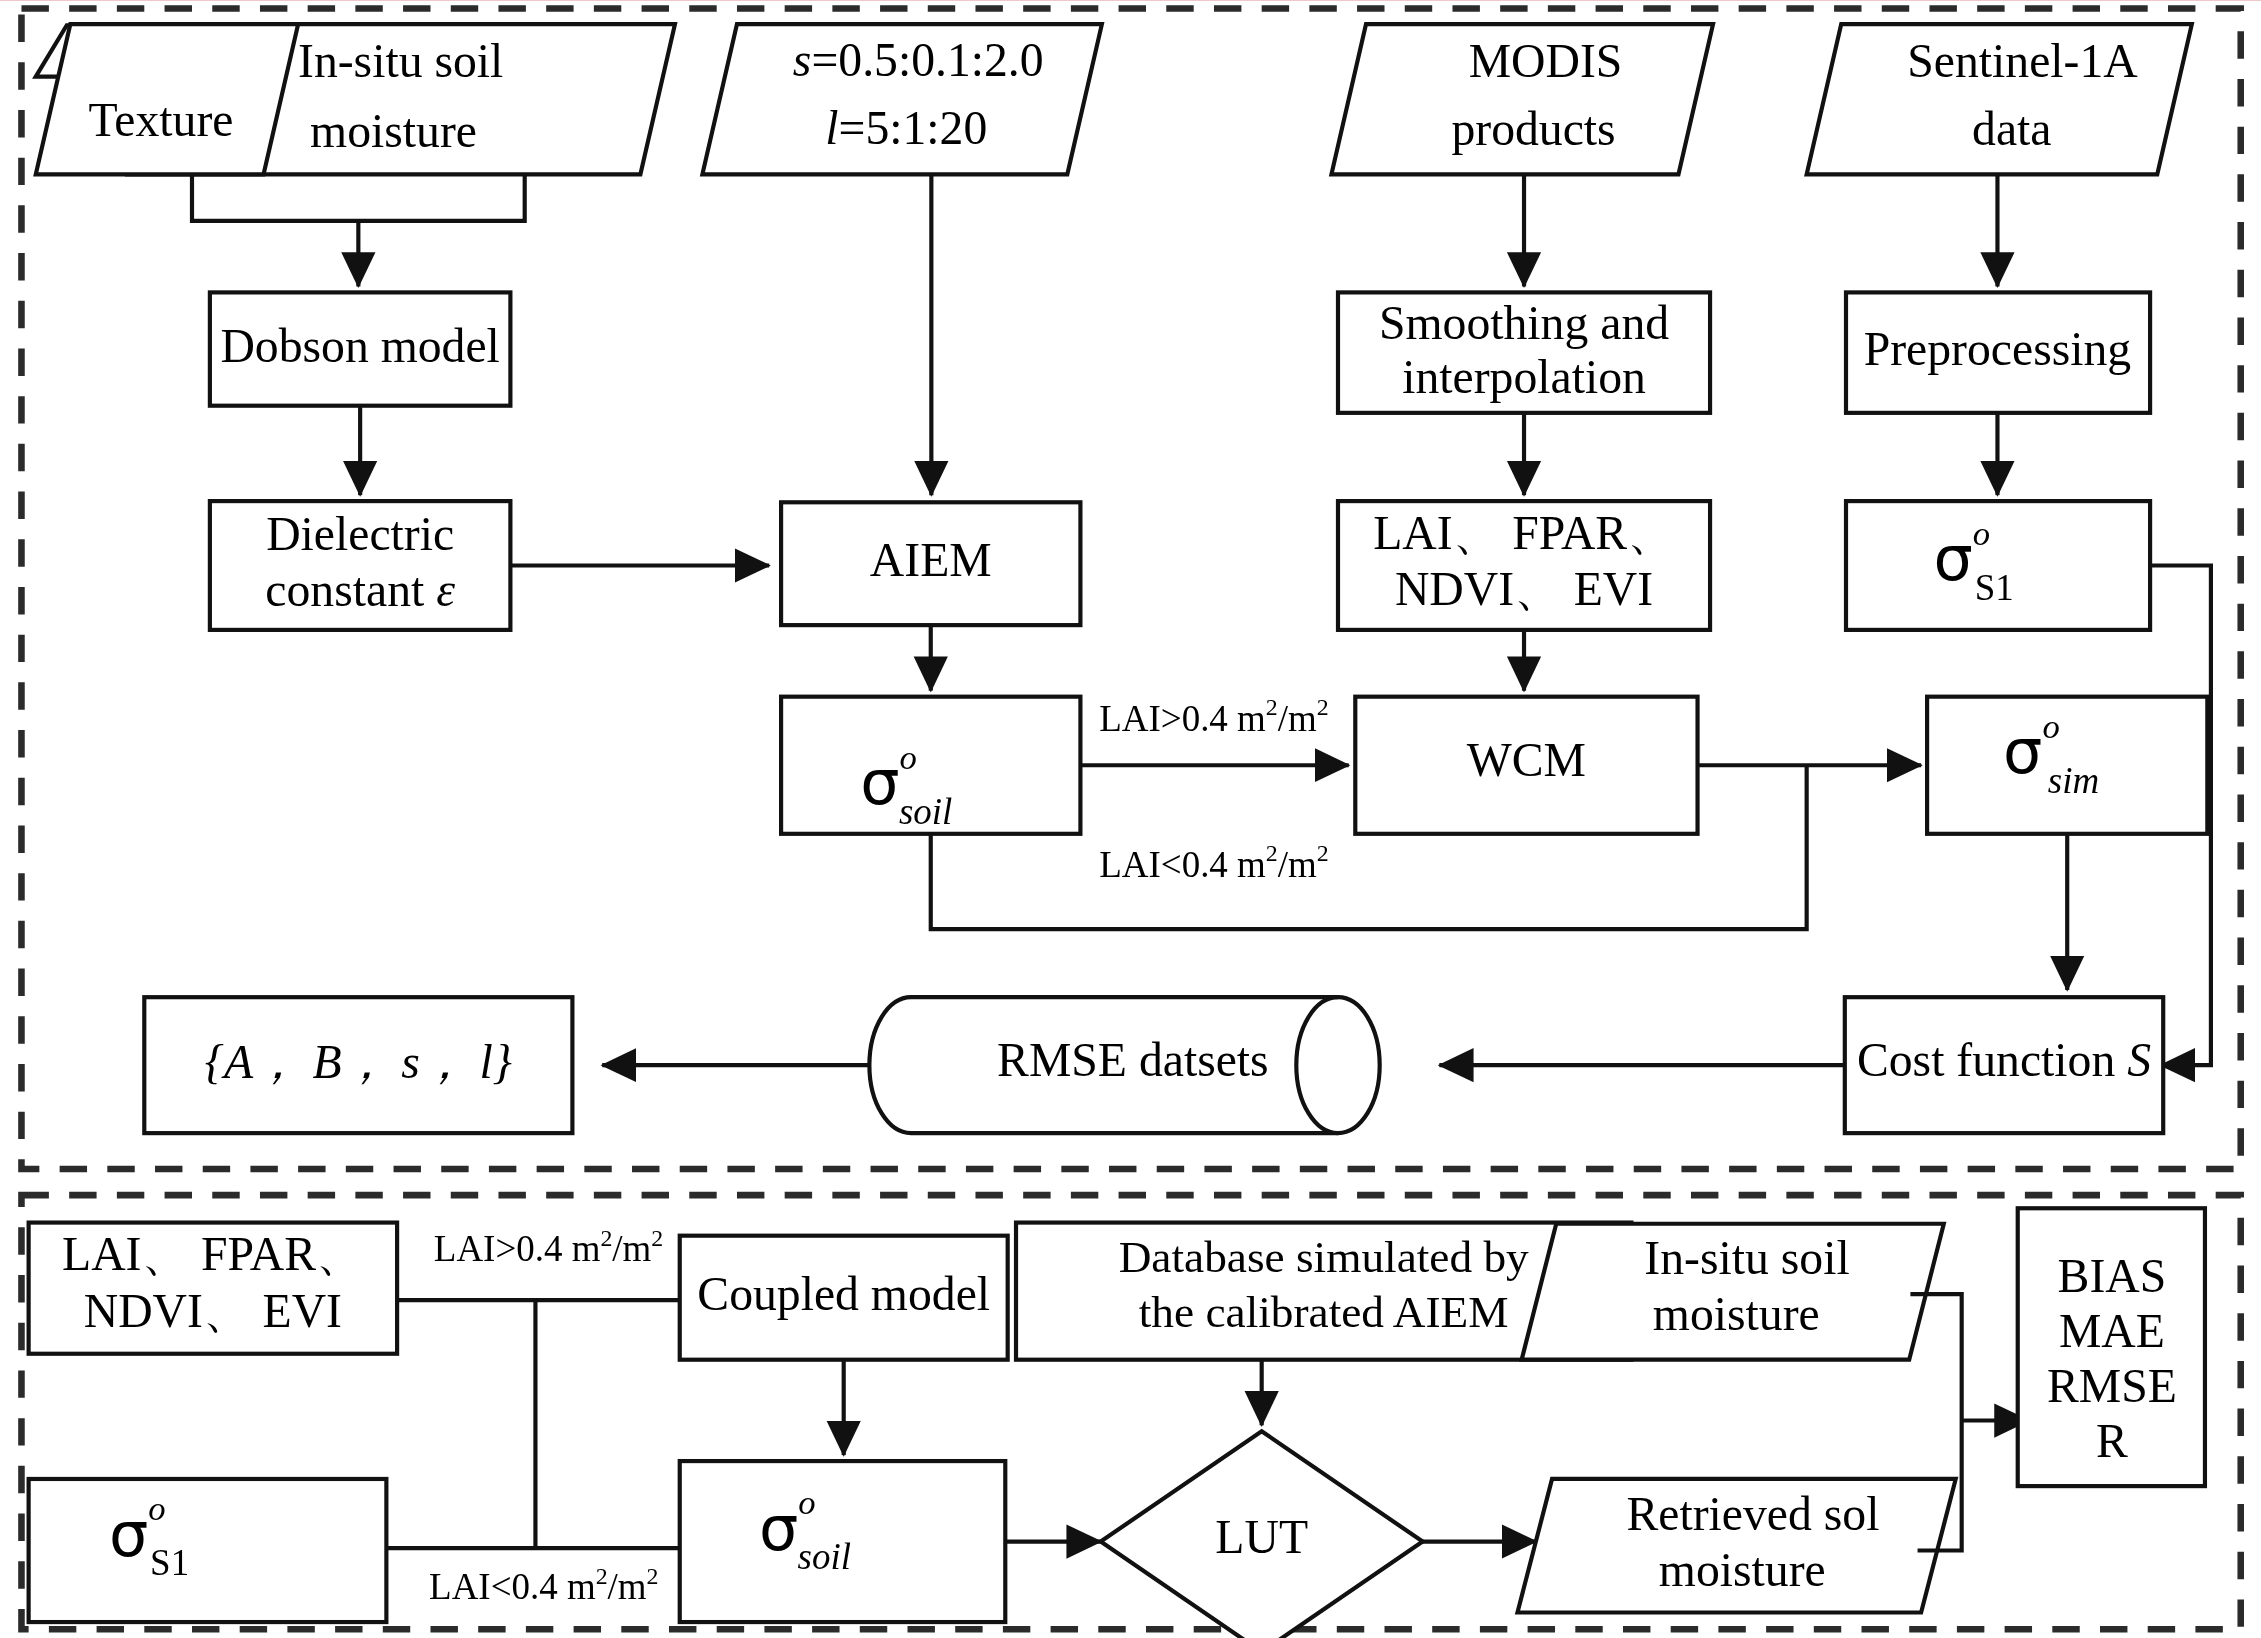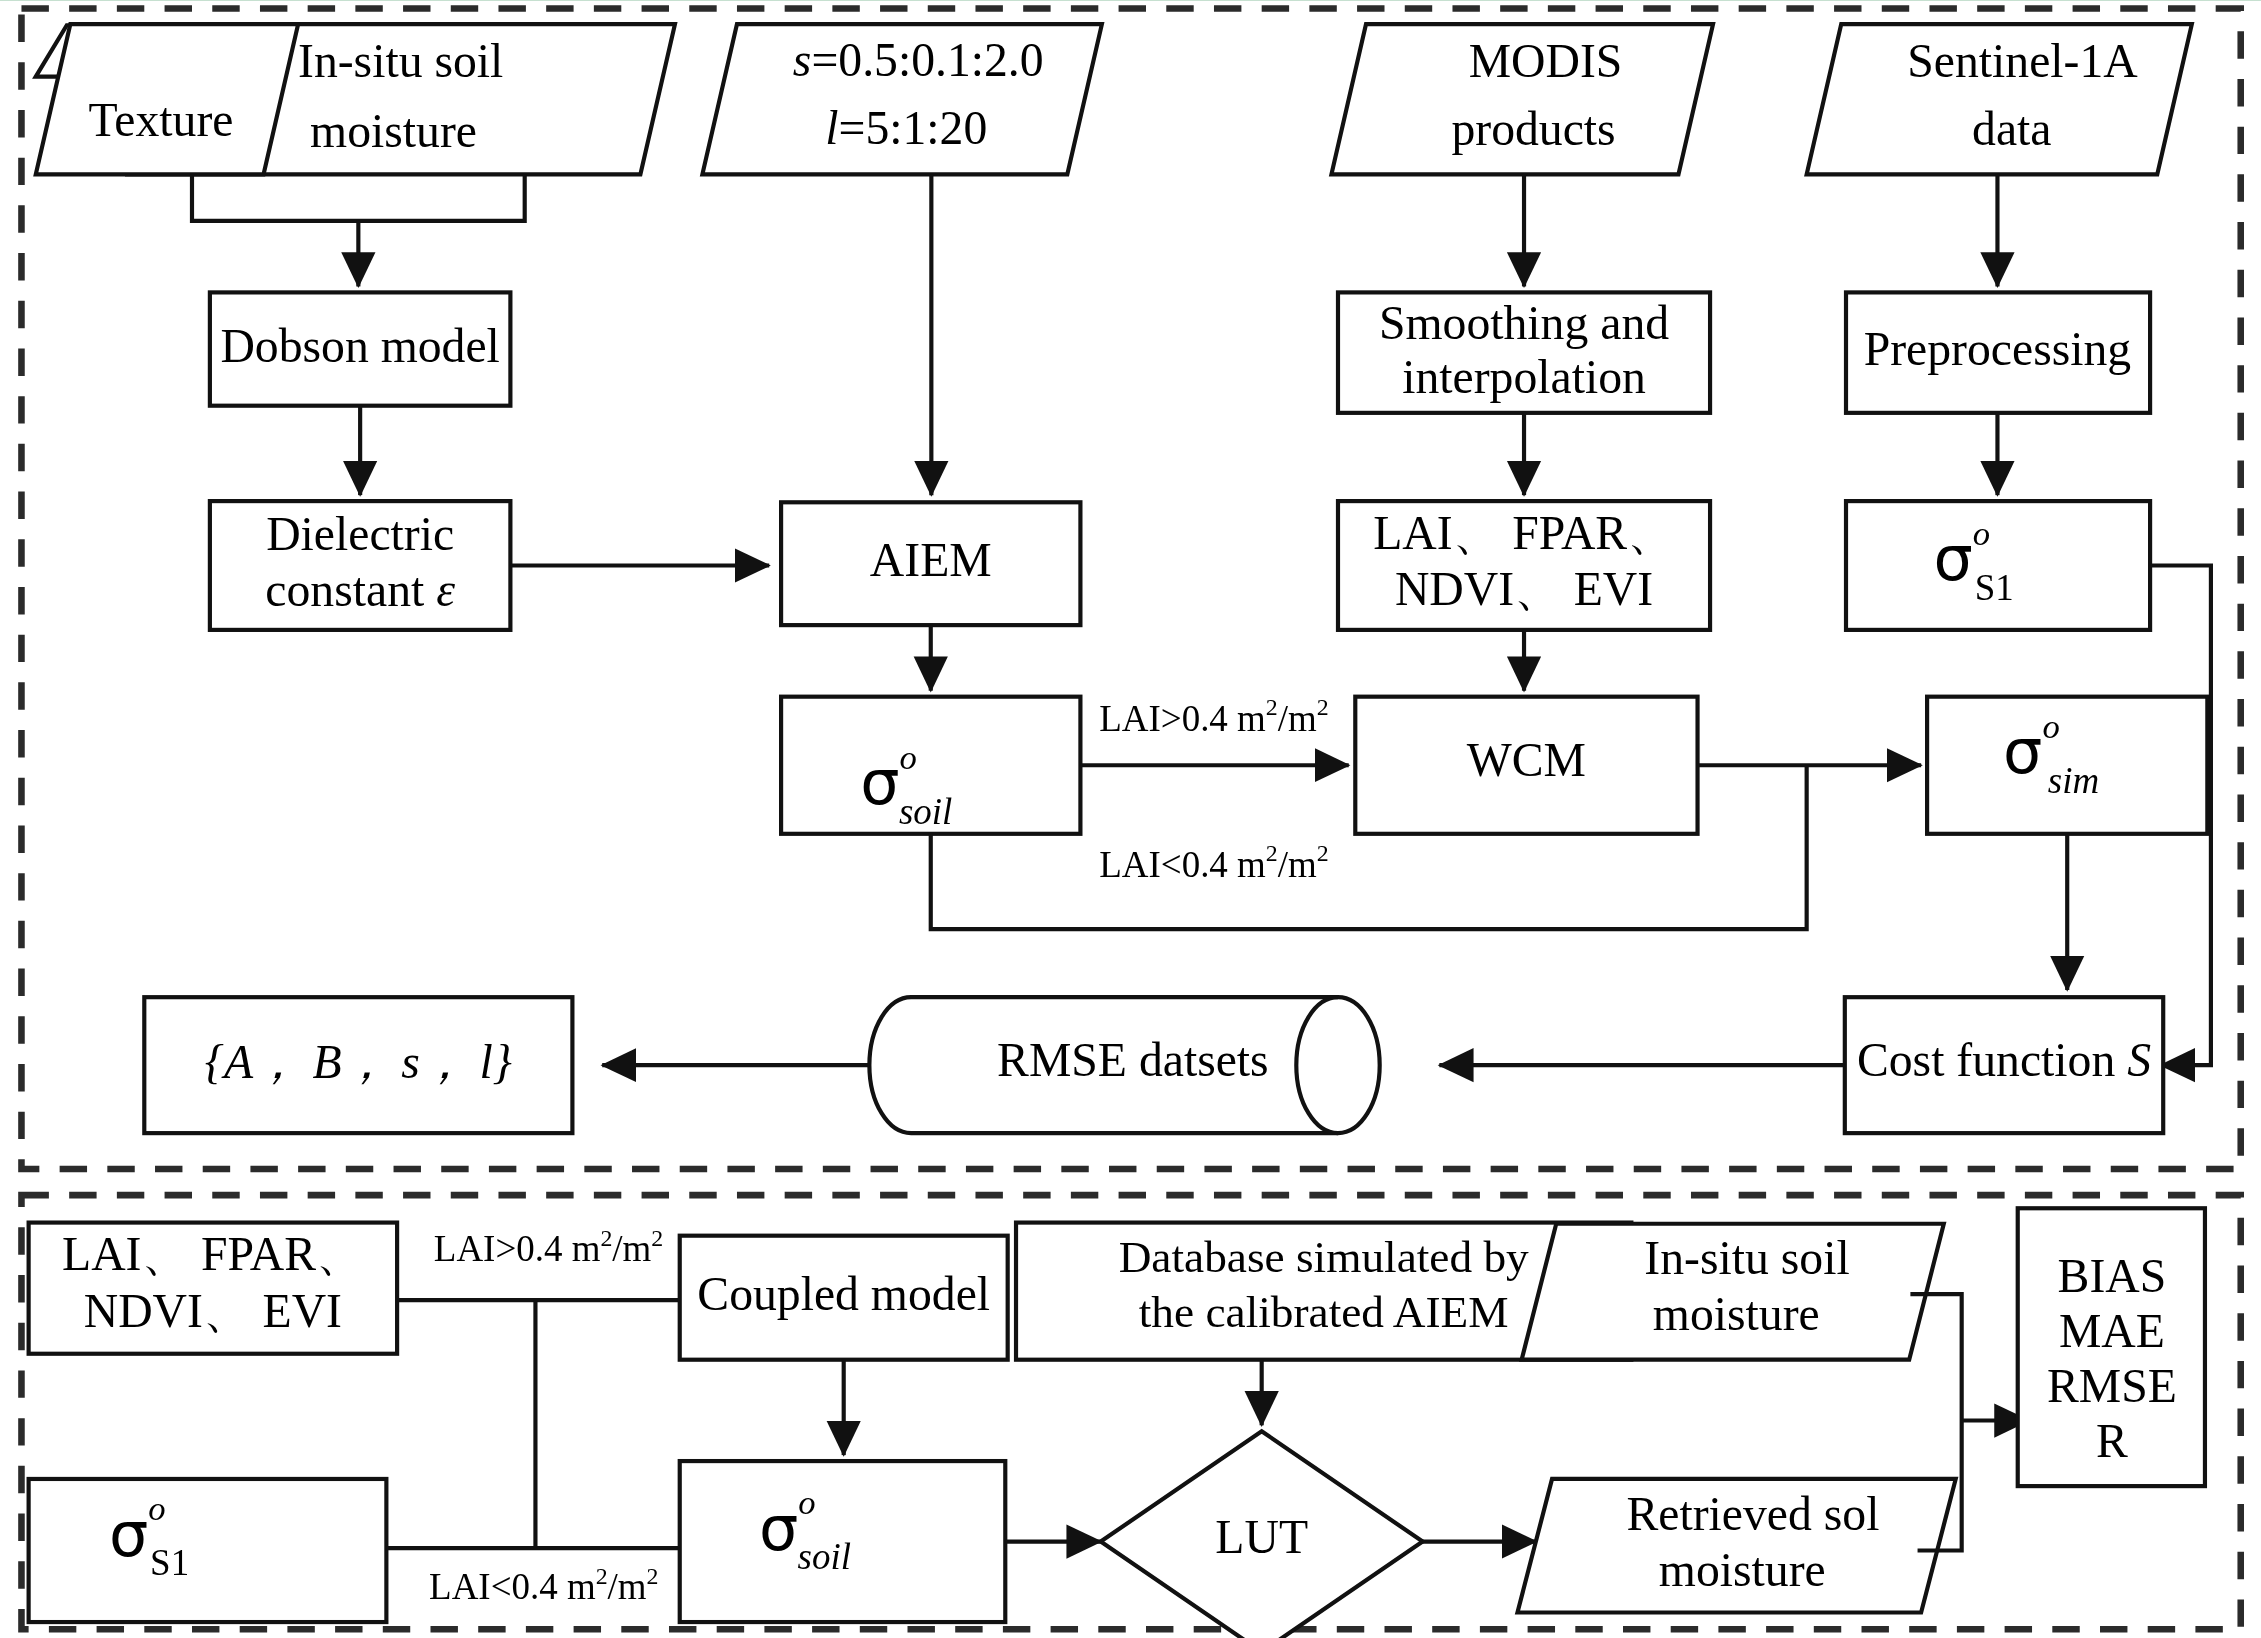--- a/index.html
+++ b/index.html
@@ -1,17 +1,17 @@
 <!DOCTYPE html>
 <html style="font-size:9.5px"><head>
 <meta charset="utf-8">
 <style>
   html,body{margin:0;padding:0;background:#ffffff;}
   body{font-family:"Liberation Serif", serif;}
-  #stage{position:relative;width:2261px;height:1639px;background:#15803d;overflow:hidden;}
+  #stage{position:relative;width:2261px;height:1639px;background:#b91c1c;overflow:hidden;}
   svg{display:block;}
   .nd-text{font-family:"Liberation Serif", serif;fill:#000;text-anchor:middle;dominant-baseline:middle;}
   .t80{font-size:80px;}
   .t76{font-size:76px;}
   .edge-lbl{font-family:"Liberation Serif", serif;font-size:62px;fill:#000;text-anchor:middle;}
   .it{font-style:italic;}
   .sig{font-size:104px;font-family:"DejaVu Sans", sans-serif;}
   .sup{font-size:58px;font-style:italic;font-family:"Liberation Serif",serif;}
   .sub{font-size:62px;font-style:italic;font-family:"Liberation Serif",serif;}
   .subn{font-size:62px;font-style:normal;font-family:"Liberation Serif",serif;}

